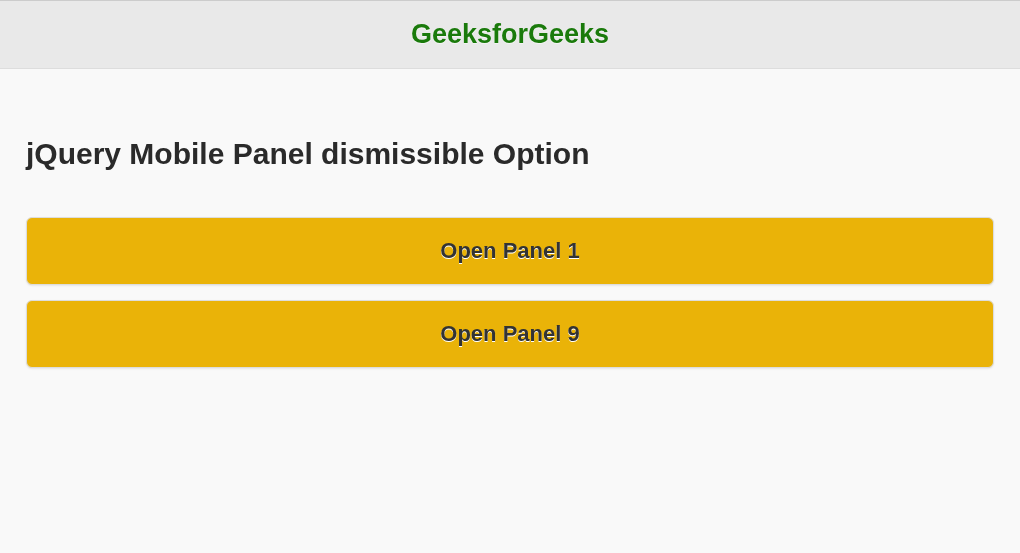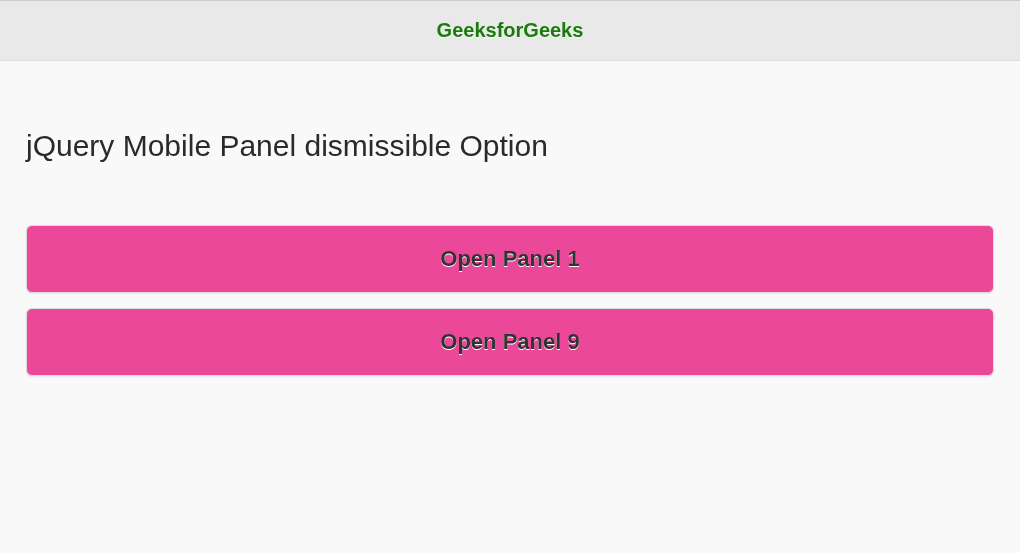--- a/index.html
+++ b/index.html
@@ -16,37 +16,37 @@
     }
     .header-bar {
       background: #e9e9e9;
       border-top: 1px solid #ccc;
       border-bottom: 1px solid #ddd;
       text-align: center;
       padding: 18px 0;
     }
     .header-title {
       color: #1a7a0b;
-      font-size: 20px;
+      font-size: 27px;
       font-weight: bold;
       text-shadow: 0 1px 0 rgba(255,255,255,0.5);
     }
     .content {
       padding: 0 26px;
     }
     .page-heading {
       color: #2a2a2a;
       font-size: 30px;
-      font-weight: normal;
+      font-weight: bold;
       margin-top: 68px;
-      margin-bottom: 62px;
+      margin-bottom: 46px;
     }
     .ui-btn {
       display: block;
-      background: #ec4899;
+      background: #eab308;
       border: 1px solid #ddd;
       border-radius: 6px;
       color: #333;
       font-size: 22px;
       font-weight: bold;
       text-align: center;
       padding: 20px 0;
       margin-bottom: 15px;
       box-shadow: 0 1px 2px rgba(0,0,0,0.08);
       cursor: pointer;

